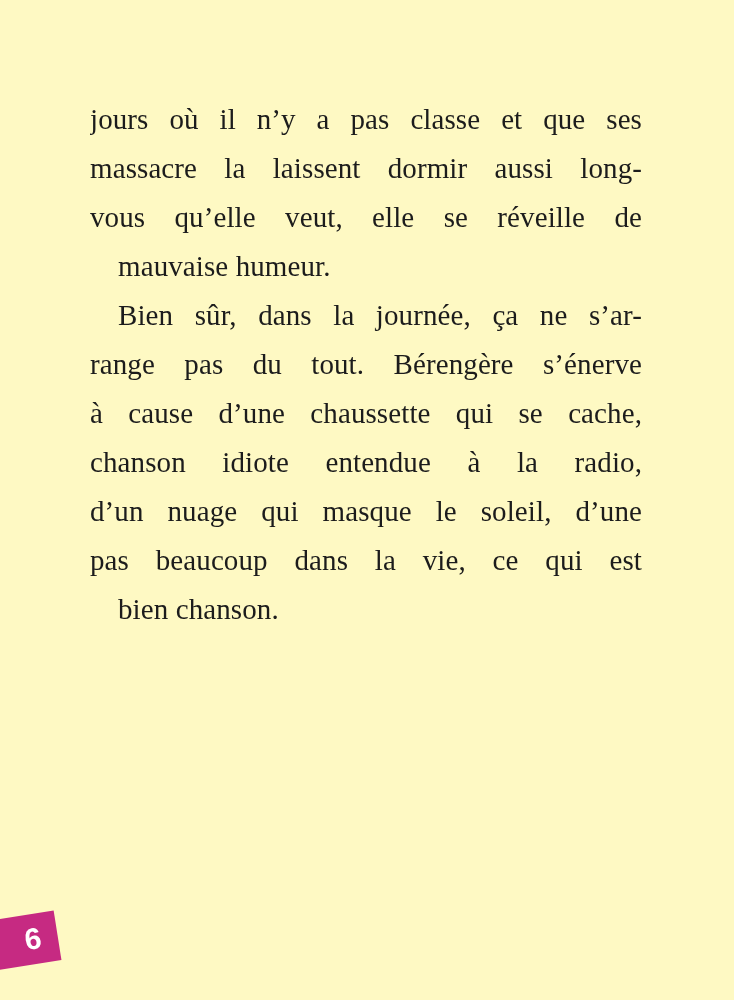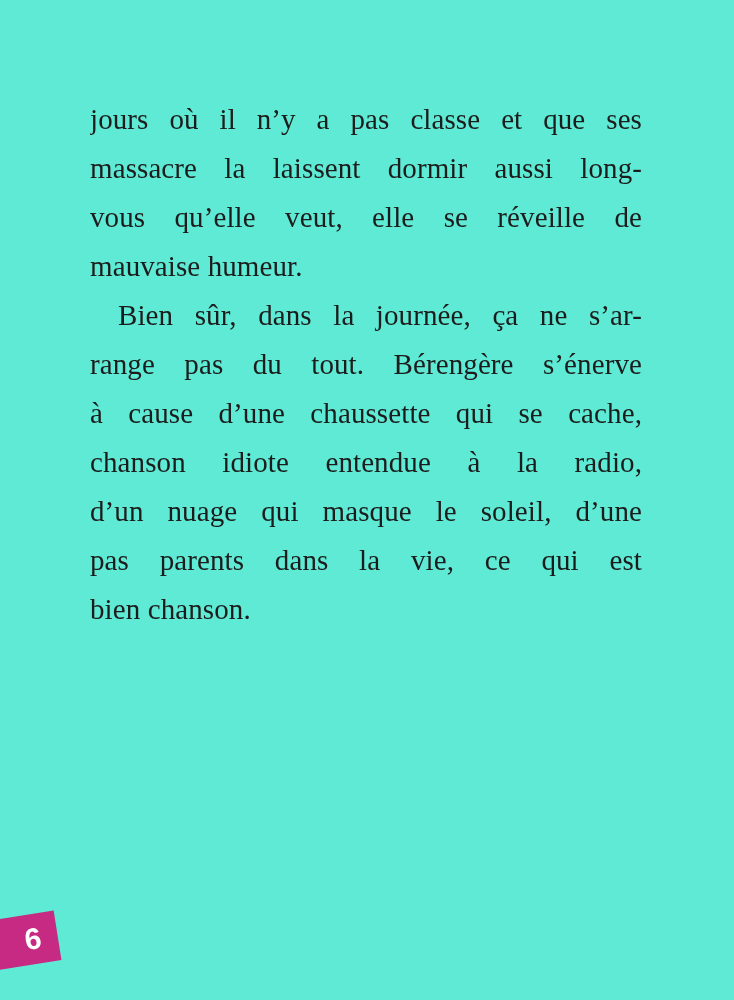--- a/index.html
+++ b/index.html
@@ -4,21 +4,21 @@
 <style>
   html, body {
     margin: 0;
     padding: 0;
     background: #ffffff;
   }
   .page {
     position: relative;
     width: 734px;
     height: 1000px;
-    background: #5eead4;
+    background: #fef9c3;
     overflow: hidden;
     font-family: "Liberation Serif", serif;
     color: #1c1c1c;
   }
   .text-column {
     position: absolute;
     left: 90px;
     top: 95px;
     width: 552px;
     font-size: 29px;
@@ -26,21 +26,21 @@
     letter-spacing: 0.1px;
   }
   .paragraph { margin: 0; }
   .line {
     text-align: justify;
     text-align-last: justify;
     white-space: normal;
     height: 49px;
     overflow: hidden;
   }
-  .line.last { text-align-last: left; }
+  .line.last { text-align-last: left; margin-left: 28px; }
   .line.indent { text-indent: 28px; }
   .page-badge {
     position: absolute;
     left: -16px;
     top: 916px;
     width: 74px;
     height: 50px;
     transform: rotate(-9deg);
     display: flex;
     align-items: center;
@@ -64,20 +64,20 @@
         <div class="line last">mauvaise humeur.</div>
       </div>
       <div class="paragraph">
         <div class="line indent">Bien sûr, dans la journée, ça ne s’ar-</div>
         <div class="line">range pas du tout. Bérengère s’énerve</div>
         <div class="line">à cause d’une chaussette qui se cache,</div>
         <div class="line">chanson idiote entendue à la radio,</div>
         <div class="line">d’un nuage qui masque le soleil, d’une</div>
       </div>
       <div class="paragraph">
-        <div class="line">pas parents dans la vie, ce qui est</div>
+        <div class="line">pas beaucoup dans la vie, ce qui est</div>
         <div class="line last">bien chanson.</div>
       </div>
     </div>
   <div class="page-badge" style="background: rgb(198, 42, 130); color: rgb(255, 255, 255);">
     <span>6</span>
   </div>
 </div>
 
 </body></html>

